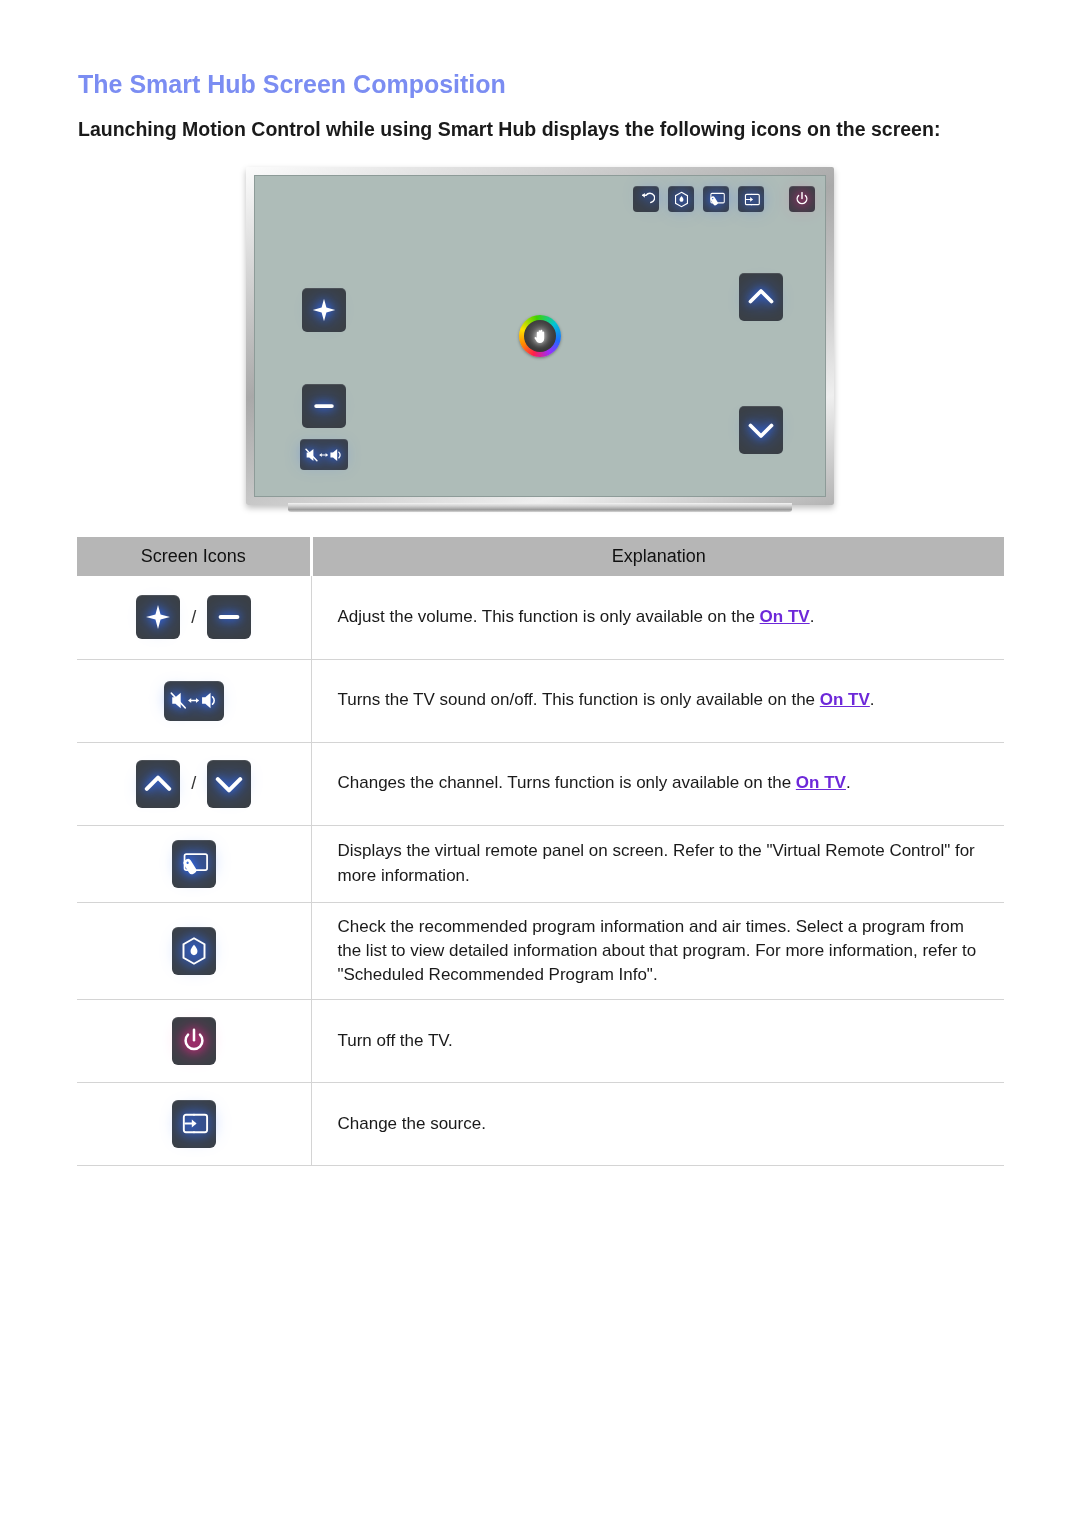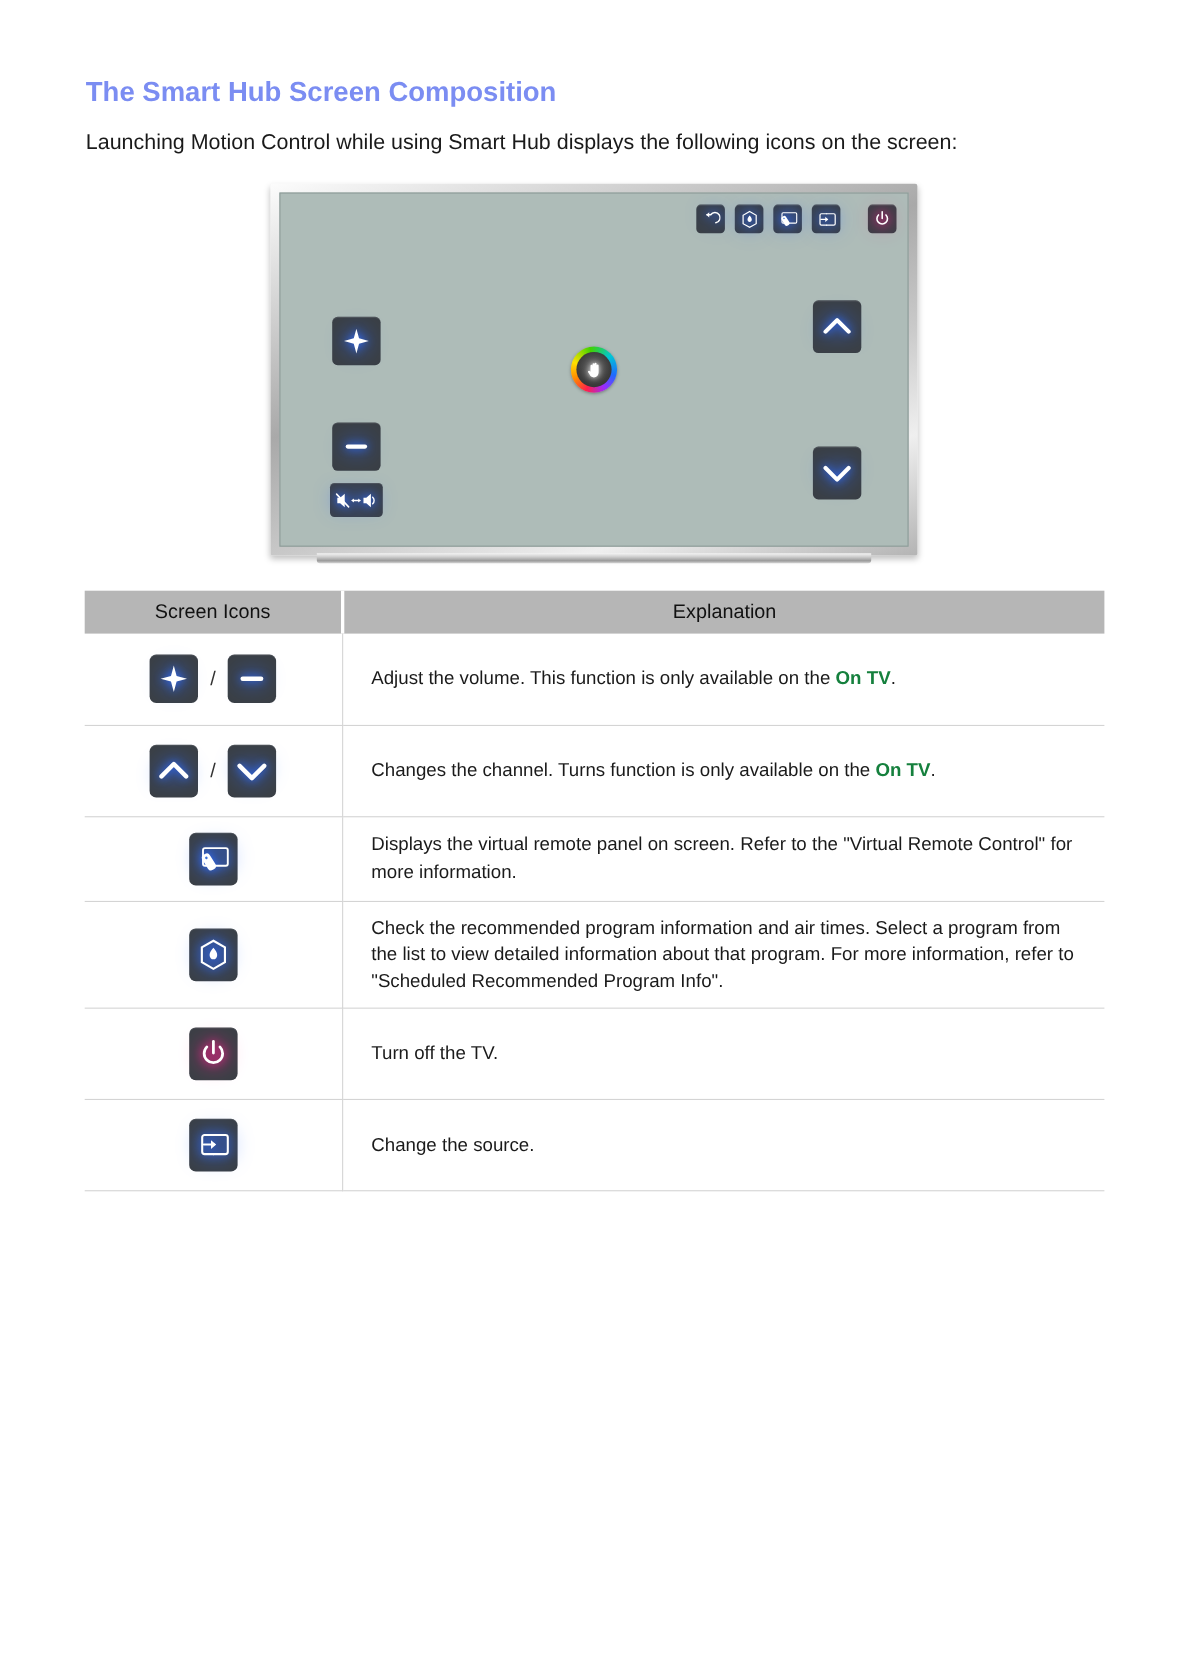--- a/index.html
+++ b/index.html
@@ -25,20 +25,21 @@
     color: #7b8df2;
     letter-spacing: 0px;
     white-space: nowrap;
   }
   .intro {
     position: absolute;
     left: 78px; top: 118px;
     font-size: 19.5px;
     color: #1a1a1a;
     white-space: nowrap;
+    font-weight: bold;
   }
 
   
   .tv-wrap {
     position: absolute;
     left: 246px; top: 167px;
     width: 588px; height: 345px;
   }
   .tv-frame {
     position: absolute;
@@ -149,21 +150,21 @@
   .tbl td.iconcell {
     text-align: center;
     padding: 14px 0;
   }
   .tbl td.expl {
     padding: 12px 18px 12px 26px;
     font-size: 17px;
     line-height: 1.42;
     color: #1a1a1a;
   }
-  .ontv { color: #15803d; font-weight: bold; }
+  .ontv { color: #6d28d9; font-weight: bold; text-decoration: underline; }
   .icon-pair {
     display: flex;
     align-items: center;
     justify-content: center;
     gap: 0px;
   }
   .icon-pair .slash {
     font-size: 18px;
     color: #333;
     padding: 0 11px;
@@ -338,20 +339,34 @@
                   <use href="#sym-minus" width="32" height="32"></use>
                 </svg>
             </div>
           </div>
         </td>
         <td class="expl last">
           <span>Adjust the volume. This function is only available on the </span><span class="ontv">On TV</span><span>.</span>
         </td>
       </tr>
 
+      <tr class="row-h">
+        <td class="iconcell">
+          <div class="icon-pair">
+            <div class="btn cellbtn-wide">
+              <svg class="glow-b" width="50" height="23">
+                  <use href="#sym-mute" width="50" height="23"></use>
+                </svg>
+            </div>
+          </div>
+        </td>
+        <td class="expl last">
+          <span>Turns the TV sound on/off. This function is only available on the </span><span class="ontv">On TV</span><span>.</span>
+        </td>
+      </tr>
 
       <tr class="row-h">
         <td class="iconcell">
           <div class="icon-pair">
             <div class="btn cellbtn-tall">
               <svg class="glow-b" width="32" height="32">
                   <use href="#sym-chev-up" width="32" height="32"></use>
                 </svg>
             </div>
             <span class="slash">/</span>

